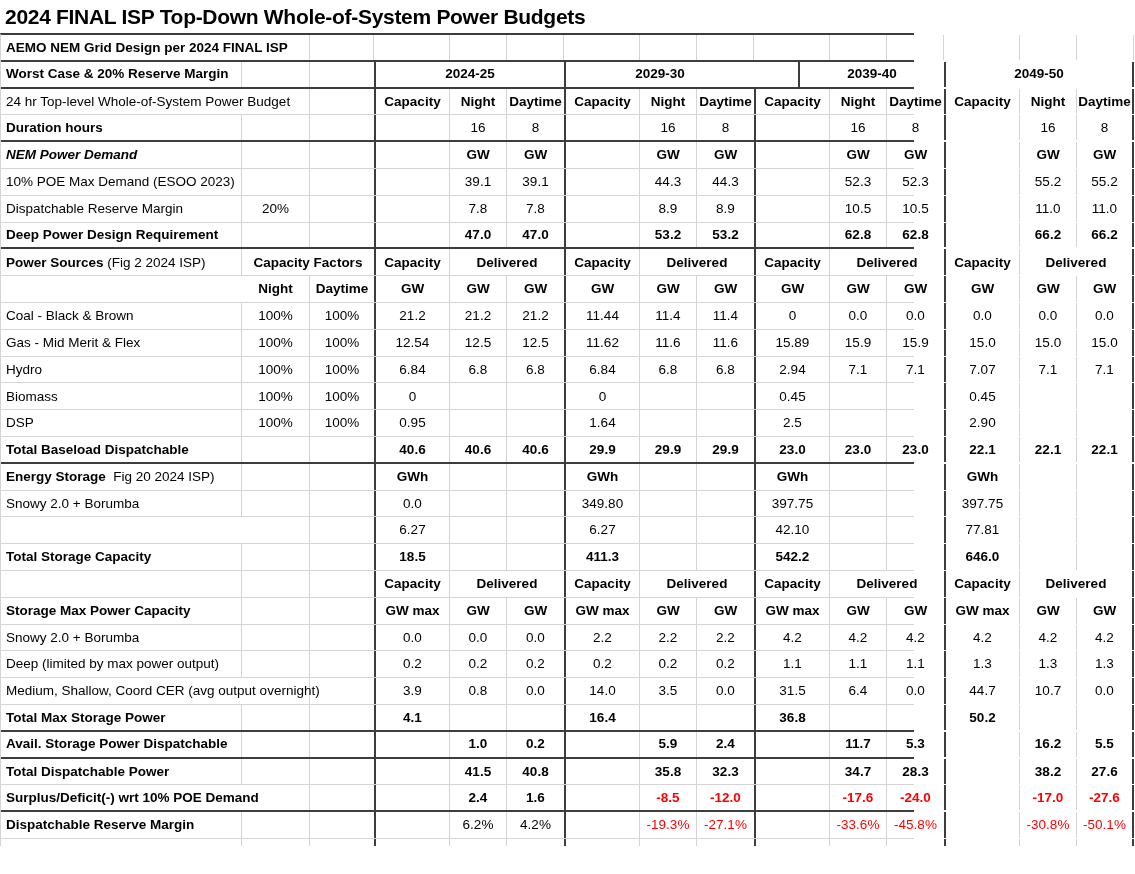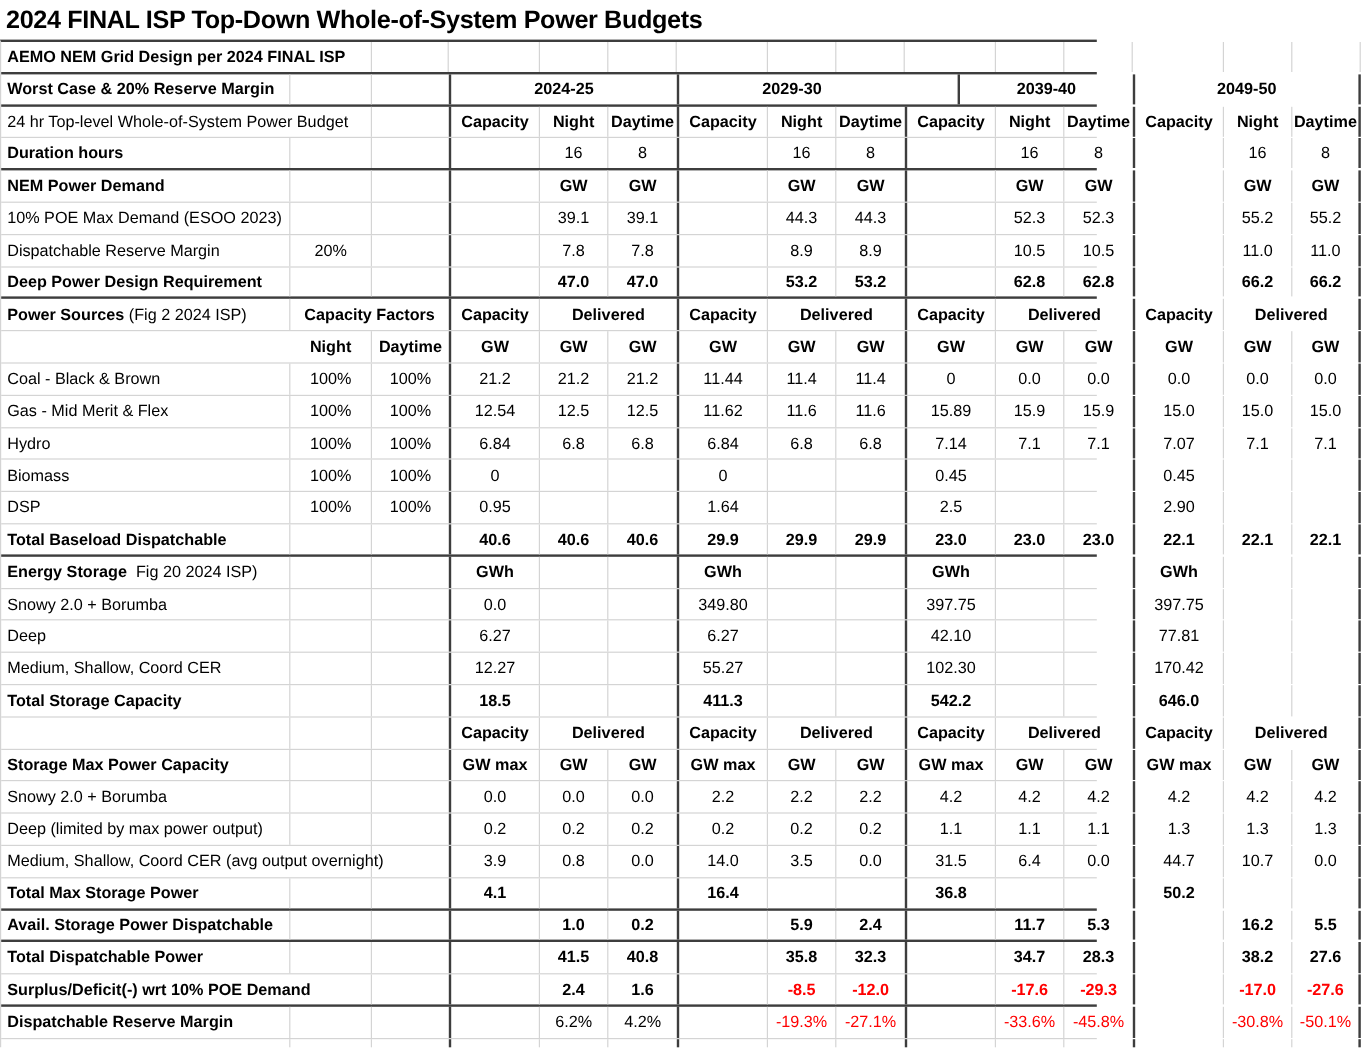--- a/index.html
+++ b/index.html
@@ -95,21 +95,21 @@
       <div class="cell center" style="grid-column: 8 / span 1;">16</div>
       <div class="cell center nor" style="grid-column: 9 / span 1;">8</div>
       <div class="cell center sepl" style="grid-column: 10 / span 1;"></div>
       <div class="cell center" style="grid-column: 11 / span 1;">16</div>
       <div class="cell center nor" style="grid-column: 12 / span 1;">8</div>
       <div class="cell center sepl" style="grid-column: 13 / span 1;"></div>
       <div class="cell center" style="grid-column: 14 / span 1;">16</div>
       <div class="cell center sepr" style="grid-column: 15 / span 1;">8</div>
     </div>
     <div class="row bold">
-      <div class="cell left" style="grid-column: 1 / span 1;">NEM Power Demand</div>
+      <div class="cell left" style="grid-column: 1 / span 1; font-style: italic;">NEM Power Demand</div>
       <div class="cell center" style="grid-column: 2 / span 1;"></div>
       <div class="cell center nor" style="grid-column: 3 / span 1;"></div>
       <div class="cell center sepl" style="grid-column: 4 / span 1;"></div>
       <div class="cell center" style="grid-column: 5 / span 1;">GW</div>
       <div class="cell center nor" style="grid-column: 6 / span 1;">GW</div>
       <div class="cell center sepl" style="grid-column: 7 / span 1;"></div>
       <div class="cell center" style="grid-column: 8 / span 1;">GW</div>
       <div class="cell center nor" style="grid-column: 9 / span 1;">GW</div>
       <div class="cell center sepl" style="grid-column: 10 / span 1;"></div>
       <div class="cell center" style="grid-column: 11 / span 1;">GW</div>
@@ -234,21 +234,21 @@
     <div class="row">
       <div class="cell left" style="grid-column: 1 / span 1;">Hydro</div>
       <div class="cell center" style="grid-column: 2 / span 1;">100%</div>
       <div class="cell center nor" style="grid-column: 3 / span 1;">100%</div>
       <div class="cell center sepl" style="grid-column: 4 / span 1;">6.84</div>
       <div class="cell center" style="grid-column: 5 / span 1;">6.8</div>
       <div class="cell center nor" style="grid-column: 6 / span 1;">6.8</div>
       <div class="cell center sepl" style="grid-column: 7 / span 1;">6.84</div>
       <div class="cell center" style="grid-column: 8 / span 1;">6.8</div>
       <div class="cell center nor" style="grid-column: 9 / span 1;">6.8</div>
-      <div class="cell center sepl" style="grid-column: 10 / span 1;">7.14</div>
+      <div class="cell center sepl" style="grid-column: 10 / span 1;">2.94</div>
       <div class="cell center" style="grid-column: 11 / span 1;">7.1</div>
       <div class="cell center nor" style="grid-column: 12 / span 1;">7.1</div>
       <div class="cell center sepl" style="grid-column: 13 / span 1;">7.07</div>
       <div class="cell center" style="grid-column: 14 / span 1;">7.1</div>
       <div class="cell center sepr" style="grid-column: 15 / span 1;">7.1</div>
     </div>
     <div class="row">
       <div class="cell left" style="grid-column: 1 / span 1;">Biomass</div>
       <div class="cell center" style="grid-column: 2 / span 1;">100%</div>
       <div class="cell center nor" style="grid-column: 3 / span 1;">100%</div>
@@ -327,50 +327,32 @@
       <div class="cell center" style="grid-column: 8 / span 1;"></div>
       <div class="cell center nor" style="grid-column: 9 / span 1;"></div>
       <div class="cell center sepl" style="grid-column: 10 / span 1;">397.75</div>
       <div class="cell center" style="grid-column: 11 / span 1;"></div>
       <div class="cell center nor" style="grid-column: 12 / span 1;"></div>
       <div class="cell center sepl" style="grid-column: 13 / span 1;">397.75</div>
       <div class="cell center" style="grid-column: 14 / span 1;"></div>
       <div class="cell center sepr" style="grid-column: 15 / span 1;"></div>
     </div>
     <div class="row">
-      <div class="cell left" style="grid-column: 1 / span 1;">Deep</div>
       <div class="cell center" style="grid-column: 2 / span 1;"></div>
       <div class="cell center nor" style="grid-column: 3 / span 1;"></div>
       <div class="cell center sepl" style="grid-column: 4 / span 1;">6.27</div>
       <div class="cell center" style="grid-column: 5 / span 1;"></div>
       <div class="cell center nor" style="grid-column: 6 / span 1;"></div>
       <div class="cell center sepl" style="grid-column: 7 / span 1;">6.27</div>
       <div class="cell center" style="grid-column: 8 / span 1;"></div>
       <div class="cell center nor" style="grid-column: 9 / span 1;"></div>
       <div class="cell center sepl" style="grid-column: 10 / span 1;">42.10</div>
       <div class="cell center" style="grid-column: 11 / span 1;"></div>
       <div class="cell center nor" style="grid-column: 12 / span 1;"></div>
       <div class="cell center sepl" style="grid-column: 13 / span 1;">77.81</div>
-      <div class="cell center" style="grid-column: 14 / span 1;"></div>
-      <div class="cell center sepr" style="grid-column: 15 / span 1;"></div>
-    </div>
-    <div class="row">
-      <div class="cell left" style="grid-column: 1 / span 1;">Medium, Shallow, Coord CER</div>
-      <div class="cell center" style="grid-column: 2 / span 1;"></div>
-      <div class="cell center nor" style="grid-column: 3 / span 1;"></div>
-      <div class="cell center sepl" style="grid-column: 4 / span 1;">12.27</div>
-      <div class="cell center" style="grid-column: 5 / span 1;"></div>
-      <div class="cell center nor" style="grid-column: 6 / span 1;"></div>
-      <div class="cell center sepl" style="grid-column: 7 / span 1;">55.27</div>
-      <div class="cell center" style="grid-column: 8 / span 1;"></div>
-      <div class="cell center nor" style="grid-column: 9 / span 1;"></div>
-      <div class="cell center sepl" style="grid-column: 10 / span 1;">102.30</div>
-      <div class="cell center" style="grid-column: 11 / span 1;"></div>
-      <div class="cell center nor" style="grid-column: 12 / span 1;"></div>
-      <div class="cell center sepl" style="grid-column: 13 / span 1;">170.42</div>
       <div class="cell center" style="grid-column: 14 / span 1;"></div>
       <div class="cell center sepr" style="grid-column: 15 / span 1;"></div>
     </div>
     <div class="row bold">
       <div class="cell left" style="grid-column: 1 / span 1;">Total Storage Capacity</div>
       <div class="cell center" style="grid-column: 2 / span 1;"></div>
       <div class="cell center nor" style="grid-column: 3 / span 1;"></div>
       <div class="cell center sepl" style="grid-column: 4 / span 1;">18.5</div>
       <div class="cell center" style="grid-column: 5 / span 1;"></div>
       <div class="cell center nor" style="grid-column: 6 / span 1;"></div>
@@ -519,21 +501,21 @@
       <div class="cell left" style="grid-column: 1 / span 2;">Surplus/Deficit(-) wrt 10% POE Demand</div>
       <div class="cell center nor" style="grid-column: 3 / span 1;"></div>
       <div class="cell center sepl" style="grid-column: 4 / span 1;"></div>
       <div class="cell center" style="grid-column: 5 / span 1;">2.4</div>
       <div class="cell center nor" style="grid-column: 6 / span 1;">1.6</div>
       <div class="cell center sepl" style="grid-column: 7 / span 1;"></div>
       <div class="cell center red" style="grid-column: 8 / span 1;">-8.5</div>
       <div class="cell center nor red" style="grid-column: 9 / span 1;">-12.0</div>
       <div class="cell center sepl" style="grid-column: 10 / span 1;"></div>
       <div class="cell center red" style="grid-column: 11 / span 1;">-17.6</div>
-      <div class="cell center nor red" style="grid-column: 12 / span 1;">-29.3</div>
+      <div class="cell center nor red" style="grid-column: 12 / span 1;">-24.0</div>
       <div class="cell center sepl" style="grid-column: 13 / span 1;"></div>
       <div class="cell center red" style="grid-column: 14 / span 1;">-17.0</div>
       <div class="cell center sepr red" style="grid-column: 15 / span 1;">-27.6</div>
     </div>
     <div class="row">
       <div class="cell left b" style="grid-column: 1 / span 1;">Dispatchable Reserve Margin</div>
       <div class="cell center" style="grid-column: 2 / span 1;"></div>
       <div class="cell center nor" style="grid-column: 3 / span 1;"></div>
       <div class="cell center sepl" style="grid-column: 4 / span 1;"></div>
       <div class="cell center" style="grid-column: 5 / span 1;">6.2%</div>

